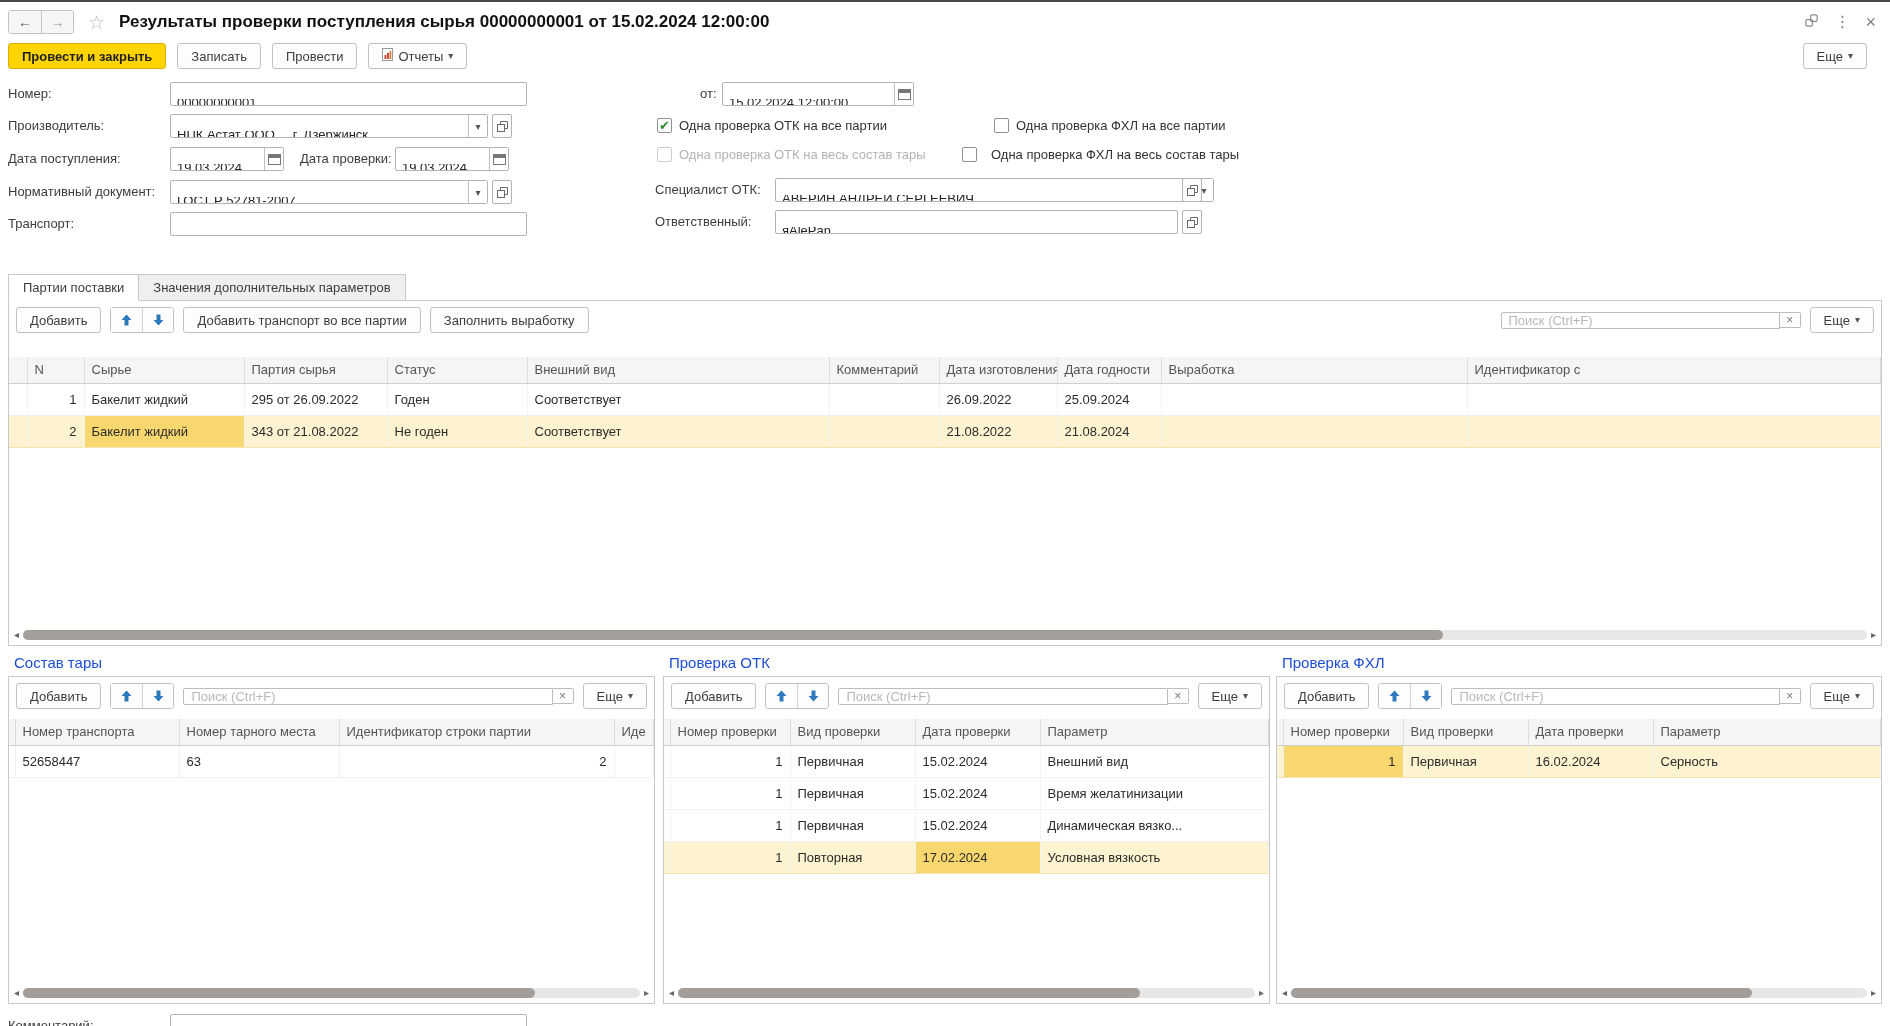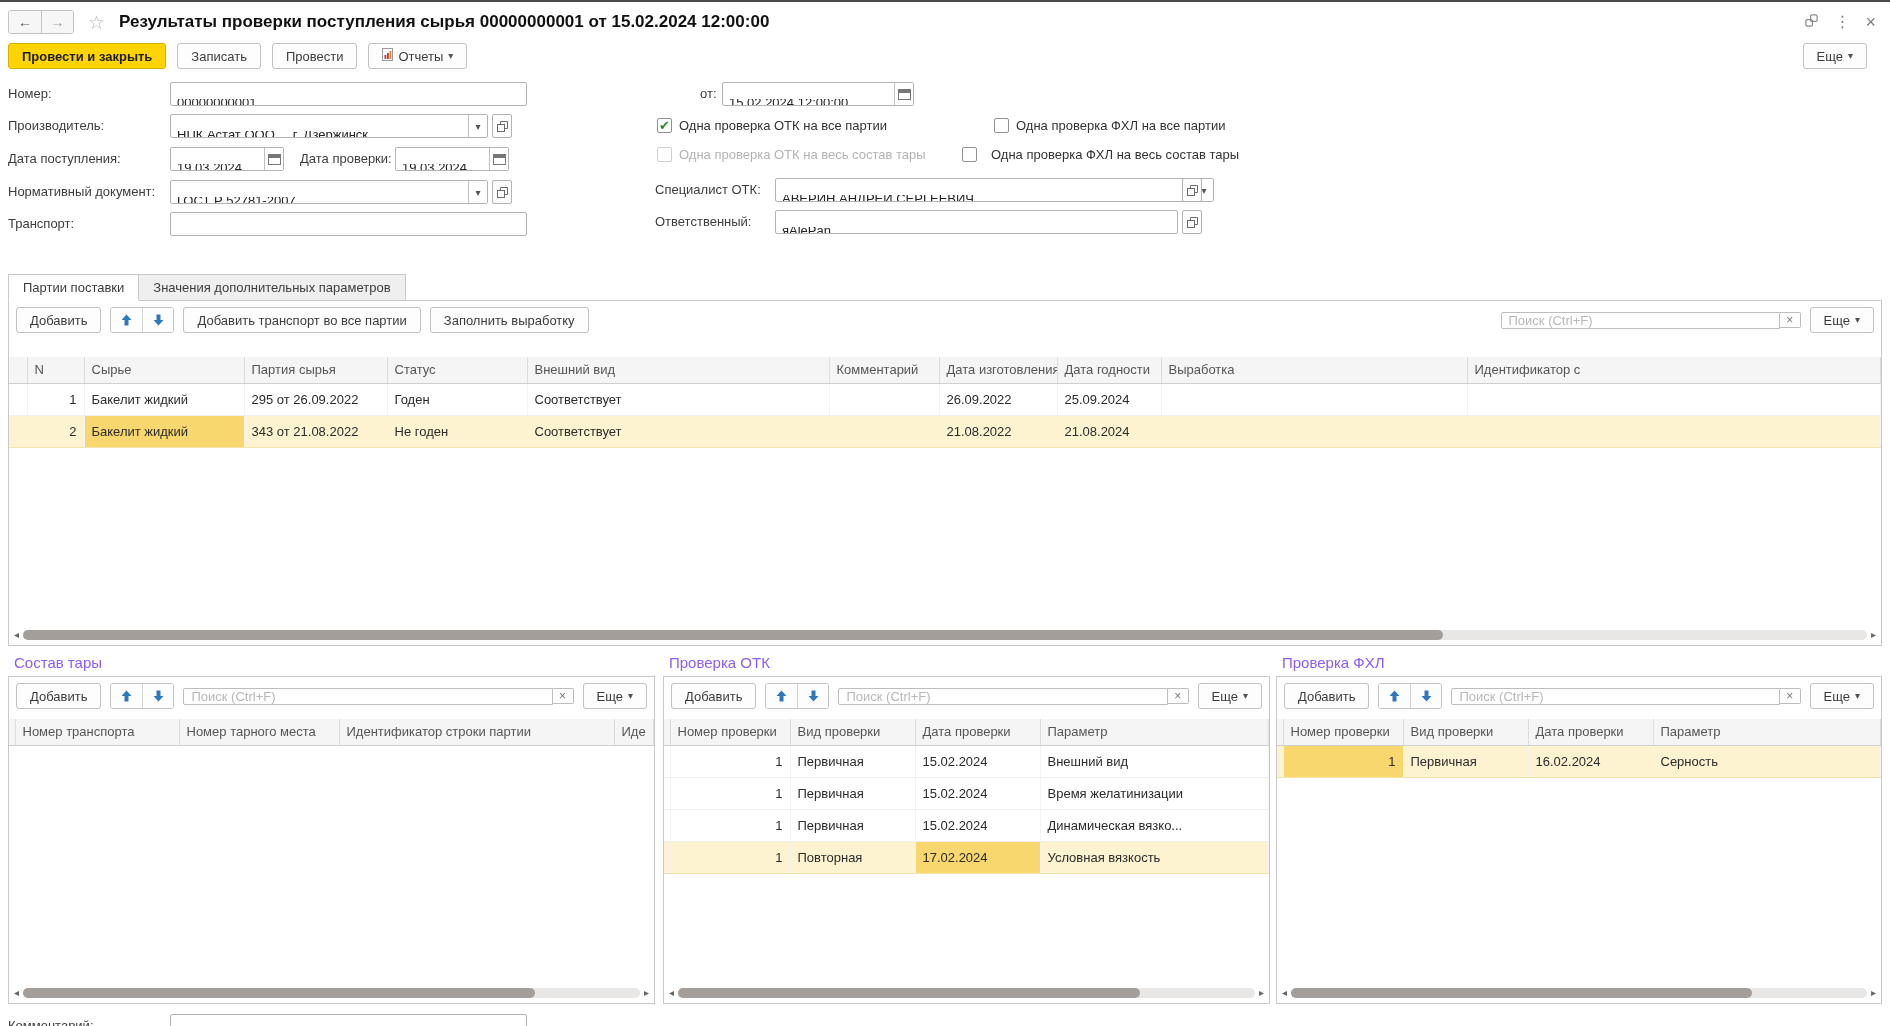--- a/index.html
+++ b/index.html
@@ -53,21 +53,21 @@
   
   .panel { position:absolute; border:1px solid #c8c8c8; background:#fff; }
   .ptoolbar { display:flex; align-items:center; gap:9px; padding:6px 7px 5px 7px; }
   .btngroup { display:flex; border:1px solid #c2c2c2; border-radius:3px; overflow:hidden; }
   .btngroup .ibtn { width:31px; height:24px; border:none; background:#fdfdfd; display:flex; align-items:center; justify-content:center; cursor:pointer; }
   .btngroup .ibtn + .ibtn { border-left:1px solid #d4d4d4; }
   .search { display:flex; align-items:center; height:14px; }
   .search input { border:1px solid #bdbdbd; border-radius:2px 0 0 2px; padding:0 7px; font:13px "Liberation Sans","DejaVu Sans",sans-serif; color:#333; outline:none; width:100%; min-width:0; }
   .search input::placeholder { color:#b8b8b8; }
   .search .clear { width:22px; border:1px solid #bdbdbd; border-left:none; border-radius:0 2px 2px 0; background:#fdfdfd; color:#777; font-size:12px; cursor:pointer; }
-  .sec-title { position:absolute; font-size:15px; color:#8b5cf6; white-space:nowrap;text-align:right; }
+  .sec-title { position:absolute; font-size:15px; color:#1d4ed8; white-space:nowrap;text-align:right; }
 
   
   .tblwrap { position:absolute; left:0; right:0; overflow:hidden; }
   table.tbl { border-collapse:collapse; table-layout:fixed; width:100%; }
   table.tbl th {
     height:26px; background:#f5f5f5; border-bottom:1px solid #cfcfcf; border-right:1px solid #dcdcdc;
     font-weight:normal; text-align:left; color:#555; padding:0 7px; white-space:nowrap; overflow:hidden;
   }
   table.tbl td {
     height:32px; border-bottom:1px solid #f0f0f0; border-right:1px solid #f3f3f3;
@@ -385,20 +385,27 @@
         <thead>
           <tr>
             <th></th>
             <th>Номер транспорта</th>
             <th>Номер тарного места</th>
             <th>Идентификатор строки партии</th>
             <th>Иде</th>
           </tr>
         </thead>
         <tbody>
+          <tr>
+            <td></td>
+            <td>52658447</td>
+            <td>63</td>
+            <td style="text-align: right;">2</td>
+            <td></td>
+          </tr>
         </tbody>
       </table>
     </div>
   <div class="hscroll">
     <span class="sarr">◂</span>
     <div class="track">
         <div class="thumb" style="width:83%;"></div>
       </div>
     <span class="sarr">▸</span>
   </div>

